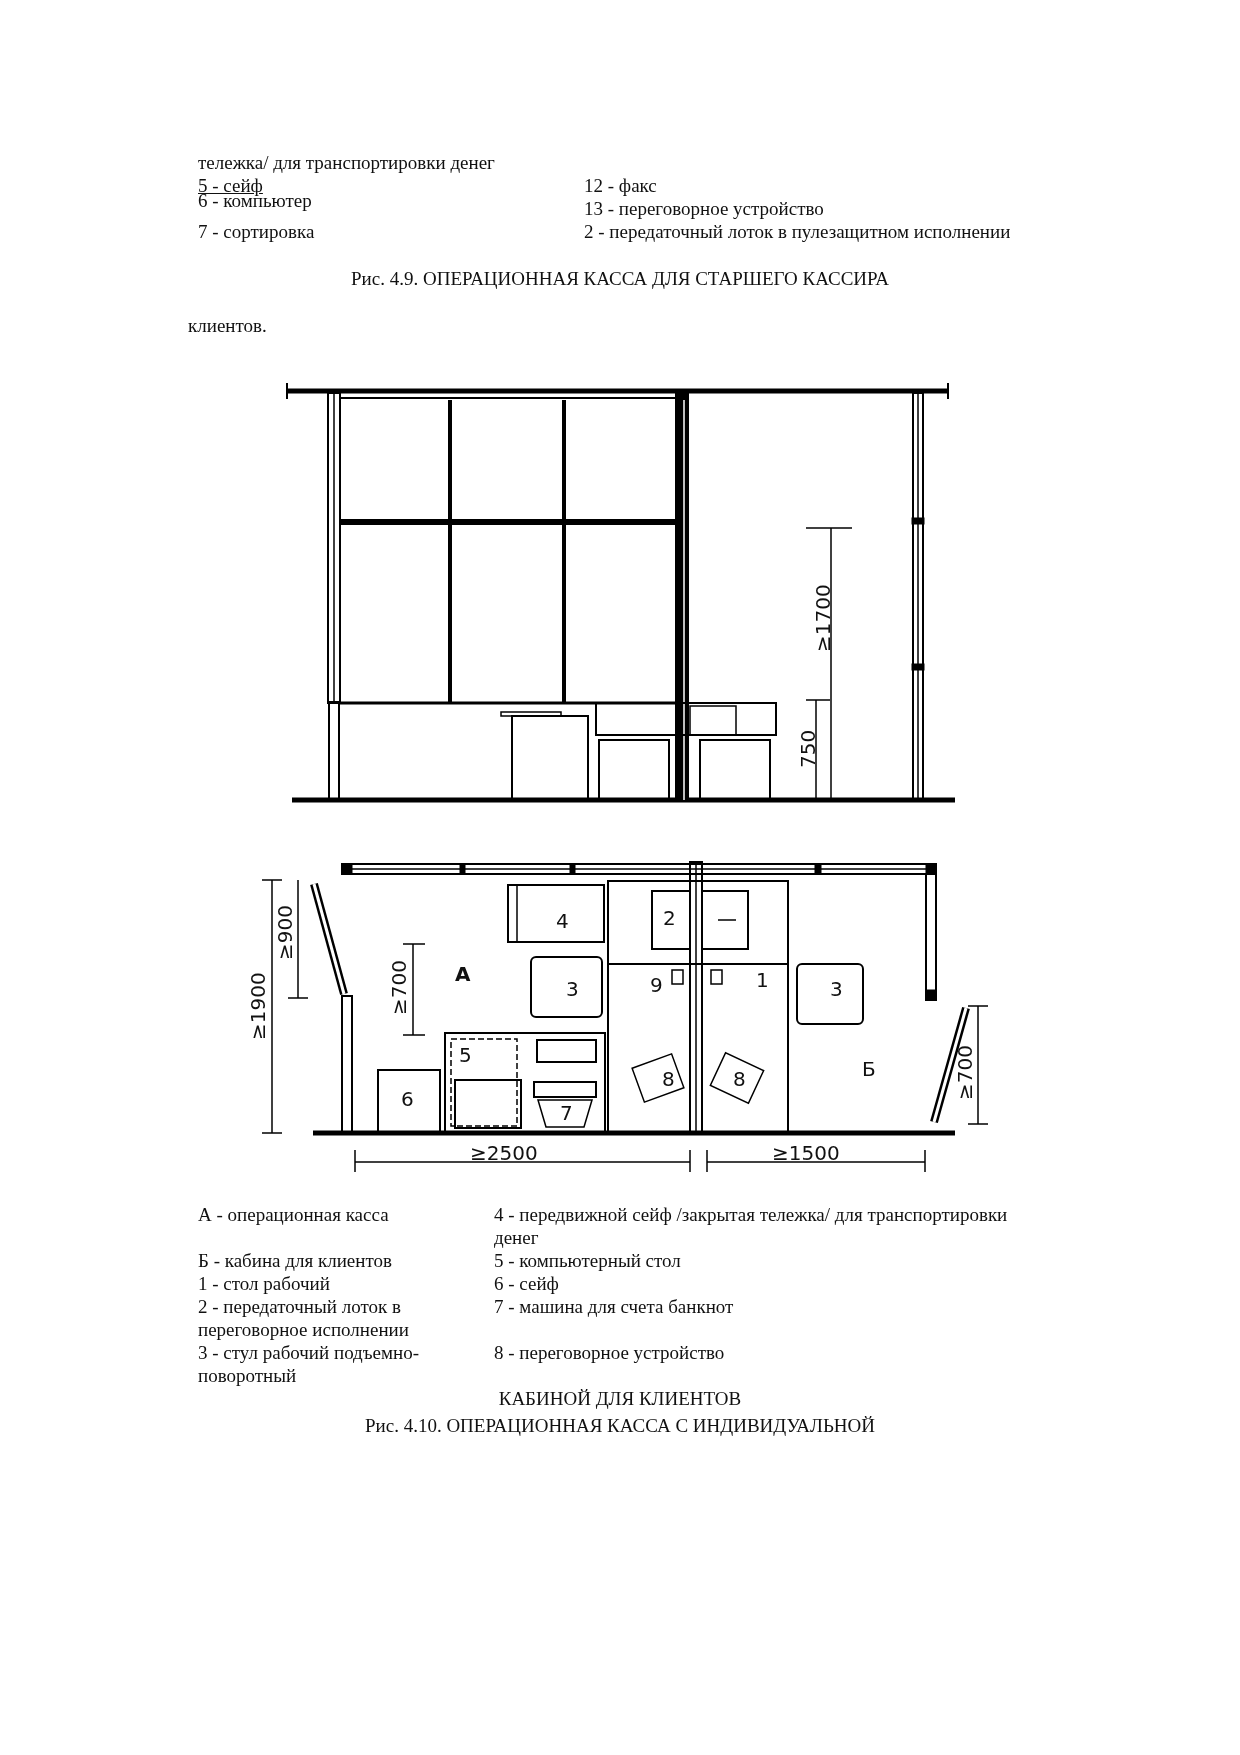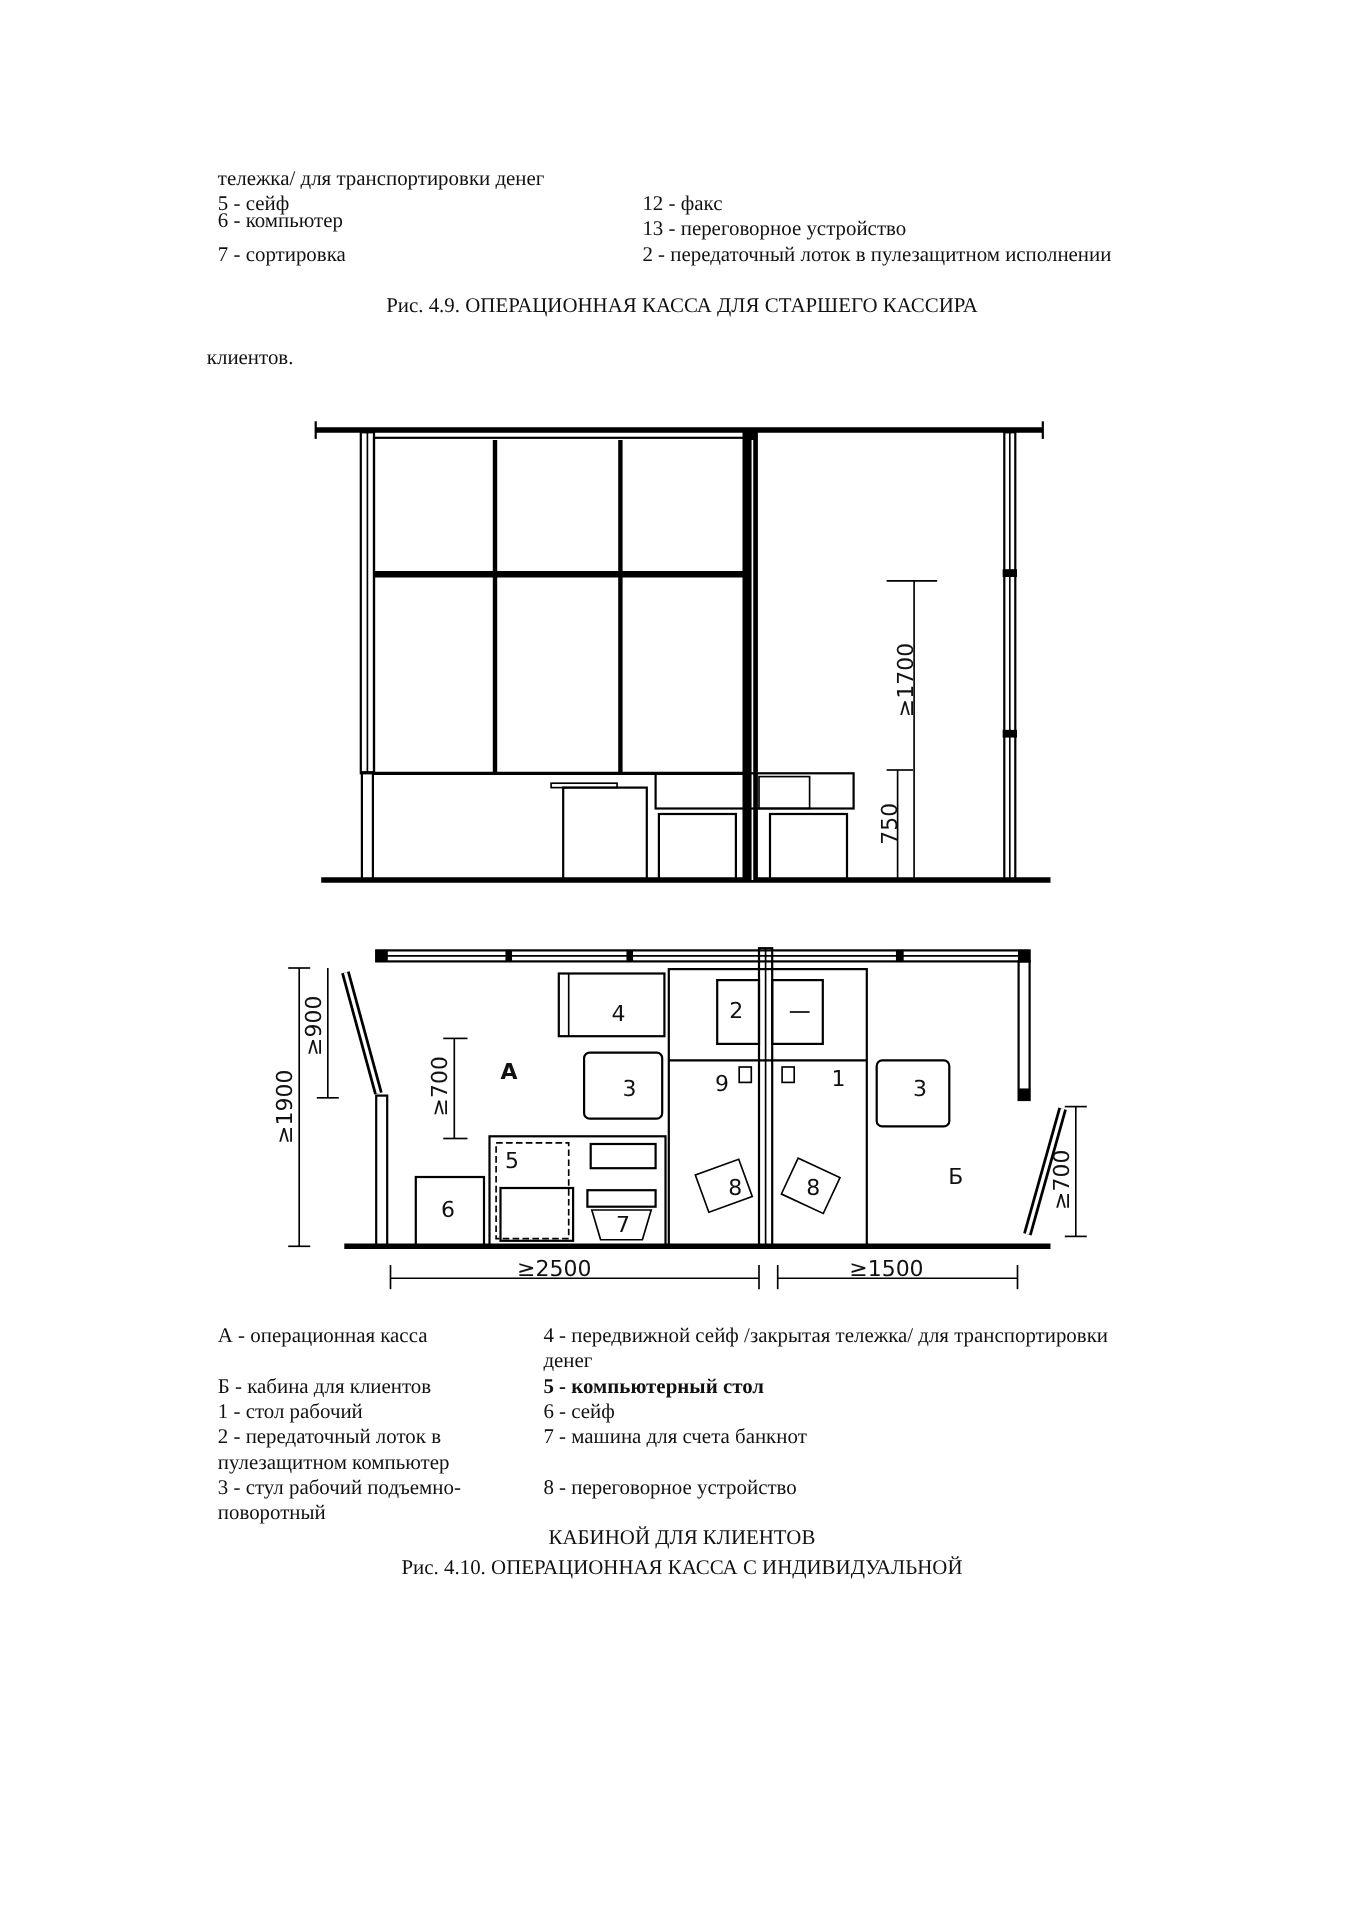--- a/index.html
+++ b/index.html
@@ -9,21 +9,21 @@
   .caption { position: absolute; left: 0; width: 1240px; text-align: center; line-height: 23px; }
   .para { position: absolute; left: 188px; width: 864px; line-height: 23px; text-align: justify; }
   .para .first { text-indent: 22px; display: block; text-align-last: justify; }
   svg { position: absolute; left: 0; top: 0; }
   .dl { font-family: "DejaVu Sans", sans-serif; font-size: 20px; fill: #111; }
 </style>
 </head>
 <body>
 
 <div class="line" style="left:198px; top:151px;">тележка/ для транспортировки денег</div>
-<div class="line" style="left:198px; top:174px;">5 - сейф</div>
+<div class="line" style="left:198px; top:174px;text-decoration:underline;">5 - сейф</div>
 <div class="line" style="left:198px; top:189px;">6 - компьютер</div>
 <div class="line" style="left:198px; top:220px;">7 - сортировка</div>
 <div class="line" style="left:584px; top:174px;">12 - факс</div>
 <div class="line" style="left:584px; top:197px;">13 - переговорное устройство</div>
 <div class="line" style="left:584px; top:220px;">2 - передаточный лоток в пулезащитном исполнении</div>
 
 <div class="caption" style="top:267px;">Рис. 4.9. ОПЕРАЦИОННАЯ КАССА ДЛЯ СТАРШЕГО КАССИРА</div>
 
 <div class="para" style="top:314px;">
   <span>клиентов.</span>
@@ -167,25 +167,25 @@
   <text class="dl" transform="translate(406,1015) rotate(-90)">≥700</text>
   <text class="dl" transform="translate(972,1100) rotate(-90)">≥700</text>
   <text class="dl" x="470" y="1160">≥2500</text>
   <text class="dl" x="772" y="1160">≥1500</text>
 </svg>
 
 <div class="line" style="left:198px; top:1203px;">А - операционная касса</div>
 <div class="line" style="left:198px; top:1249px;">Б - кабина для клиентов</div>
 <div class="line" style="left:198px; top:1272px;">1 - стол рабочий</div>
 <div class="line" style="left:198px; top:1295px;">2 - передаточный лоток в</div>
-<div class="line" style="left:198px; top:1318px;">пулезащитном компьютер</div>
+<div class="line" style="left:198px; top:1318px;">переговорное исполнении</div>
 <div class="line" style="left:198px; top:1341px;">3 - стул рабочий подъемно-</div>
 <div class="line" style="left:198px; top:1364px;">поворотный</div>
 
 <div class="line" style="left:494px; top:1203px;">4 - передвижной сейф /закрытая тележка/ для транспортировки</div>
 <div class="line" style="left:494px; top:1226px;">денег</div>
-<div class="line" style="left:494px; top:1249px;font-weight:bold;">5 - компьютерный стол</div>
+<div class="line" style="left:494px; top:1249px;">5 - компьютерный стол</div>
 <div class="line" style="left:494px; top:1272px;">6 - сейф</div>
 <div class="line" style="left:494px; top:1295px;">7 - машина для счета банкнот</div>
 <div class="line" style="left:494px; top:1341px;">8 - переговорное устройство</div>
 
 <div class="caption" style="top:1414px;">Рис. 4.10. ОПЕРАЦИОННАЯ КАССА С ИНДИВИДУАЛЬНОЙ</div>
 <div class="caption" style="top:1387px;">КАБИНОЙ ДЛЯ КЛИЕНТОВ</div>
 
 </body></html>

